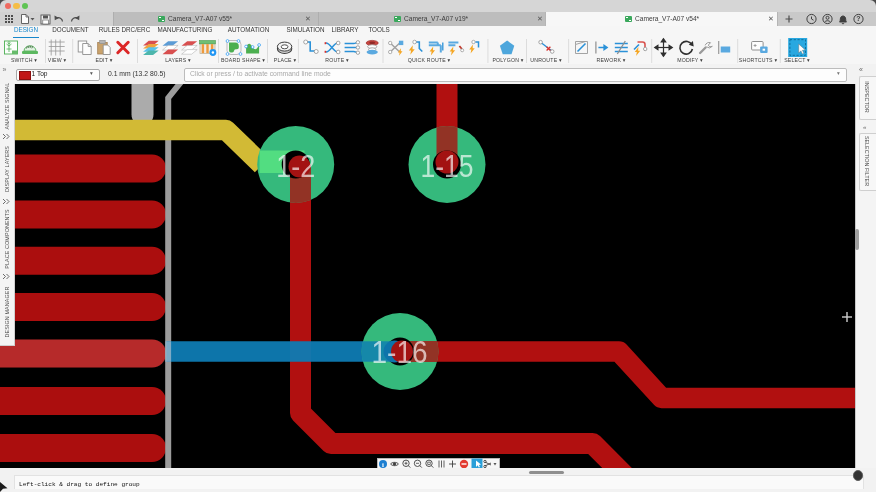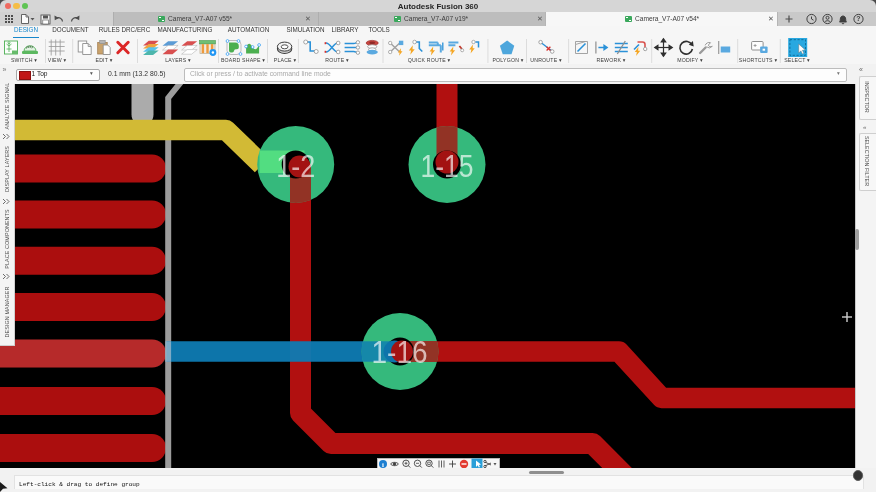--- a/index.html
+++ b/index.html
@@ -49,21 +49,20 @@
 </head>
 <body>
 <div id="app">
 
   <div class="abs" style="left:0;top:0;width:10px;height:10px;background:#4a4a4a;"></div>
   <div class="abs" style="left:866px;top:0;width:10px;height:10px;background:#4a4a4a;"></div>
   <div id="titlebar" class="abs"></div>
   <div class="abs light" style="left:4.5px;background:#ee6a60;"></div>
   <div class="abs light" style="left:13.4px;background:#f5bd46;"></div>
   <div class="abs light" style="left:21.6px;background:#5fc454;"></div>
-  <div id="title" class="abs">Autodesk Fusion 360</div>
 
   <div id="tabstrip" class="abs"></div>
   <div id="tsicons" class="abs" style="left:0;top:12px;width:113px;height:14px;background:#d2d2d2;"></div>
   <svg class="abs" style="left:0;top:12px;" width="113" height="14" viewBox="0 0 113 14">
     <g fill="#4d4d4d">
       <rect x="5" y="3" width="2" height="2"></rect>
         <rect x="8" y="3" width="2" height="2"></rect>
         <rect x="11" y="3" width="2" height="2"></rect>
       <rect x="5" y="6" width="2" height="2"></rect>
         <rect x="8" y="6" width="2" height="2"></rect>

